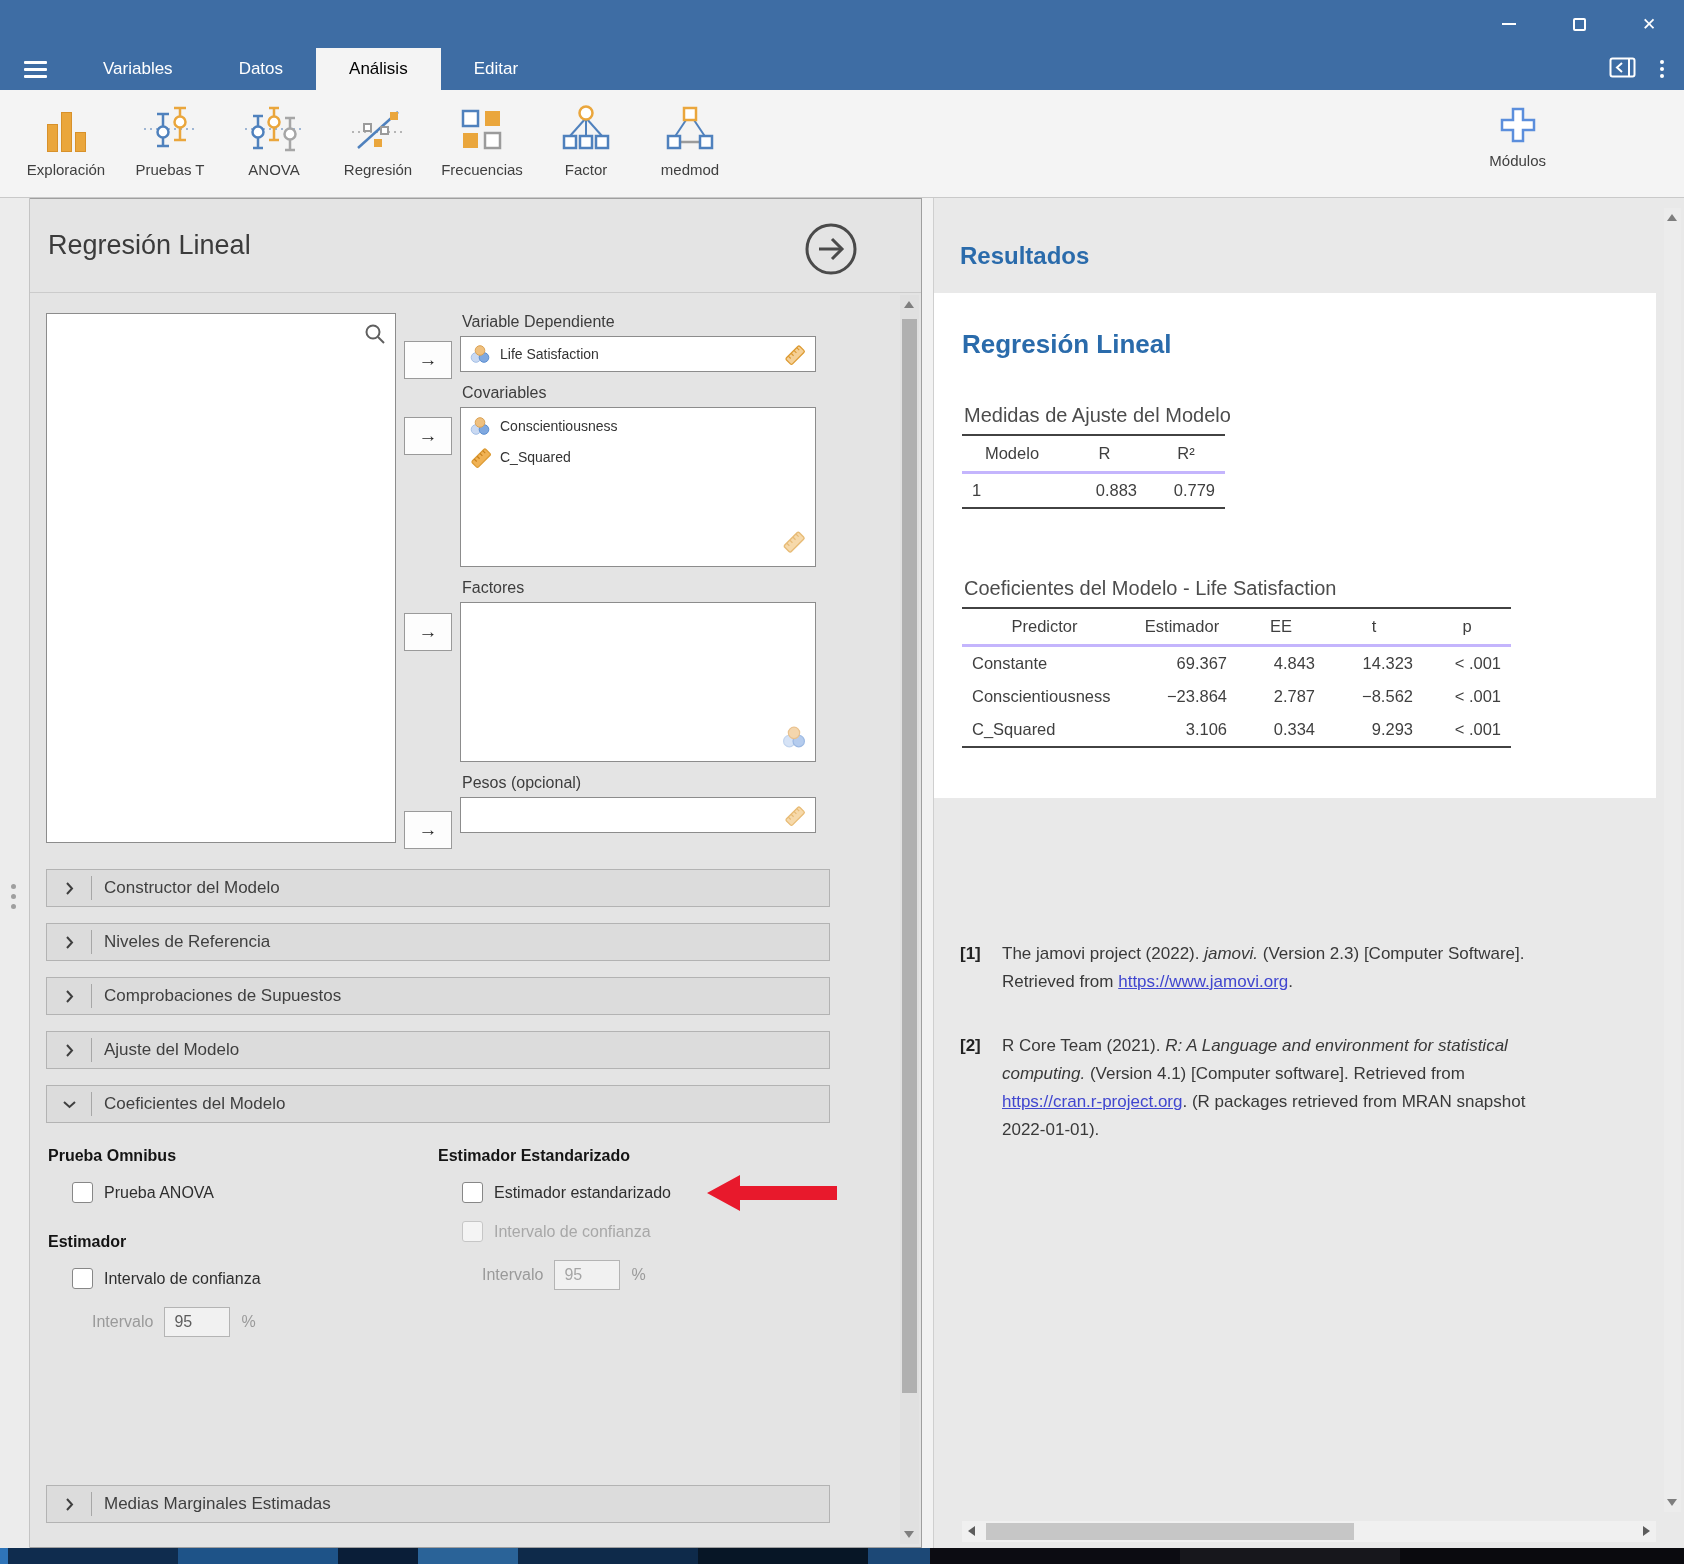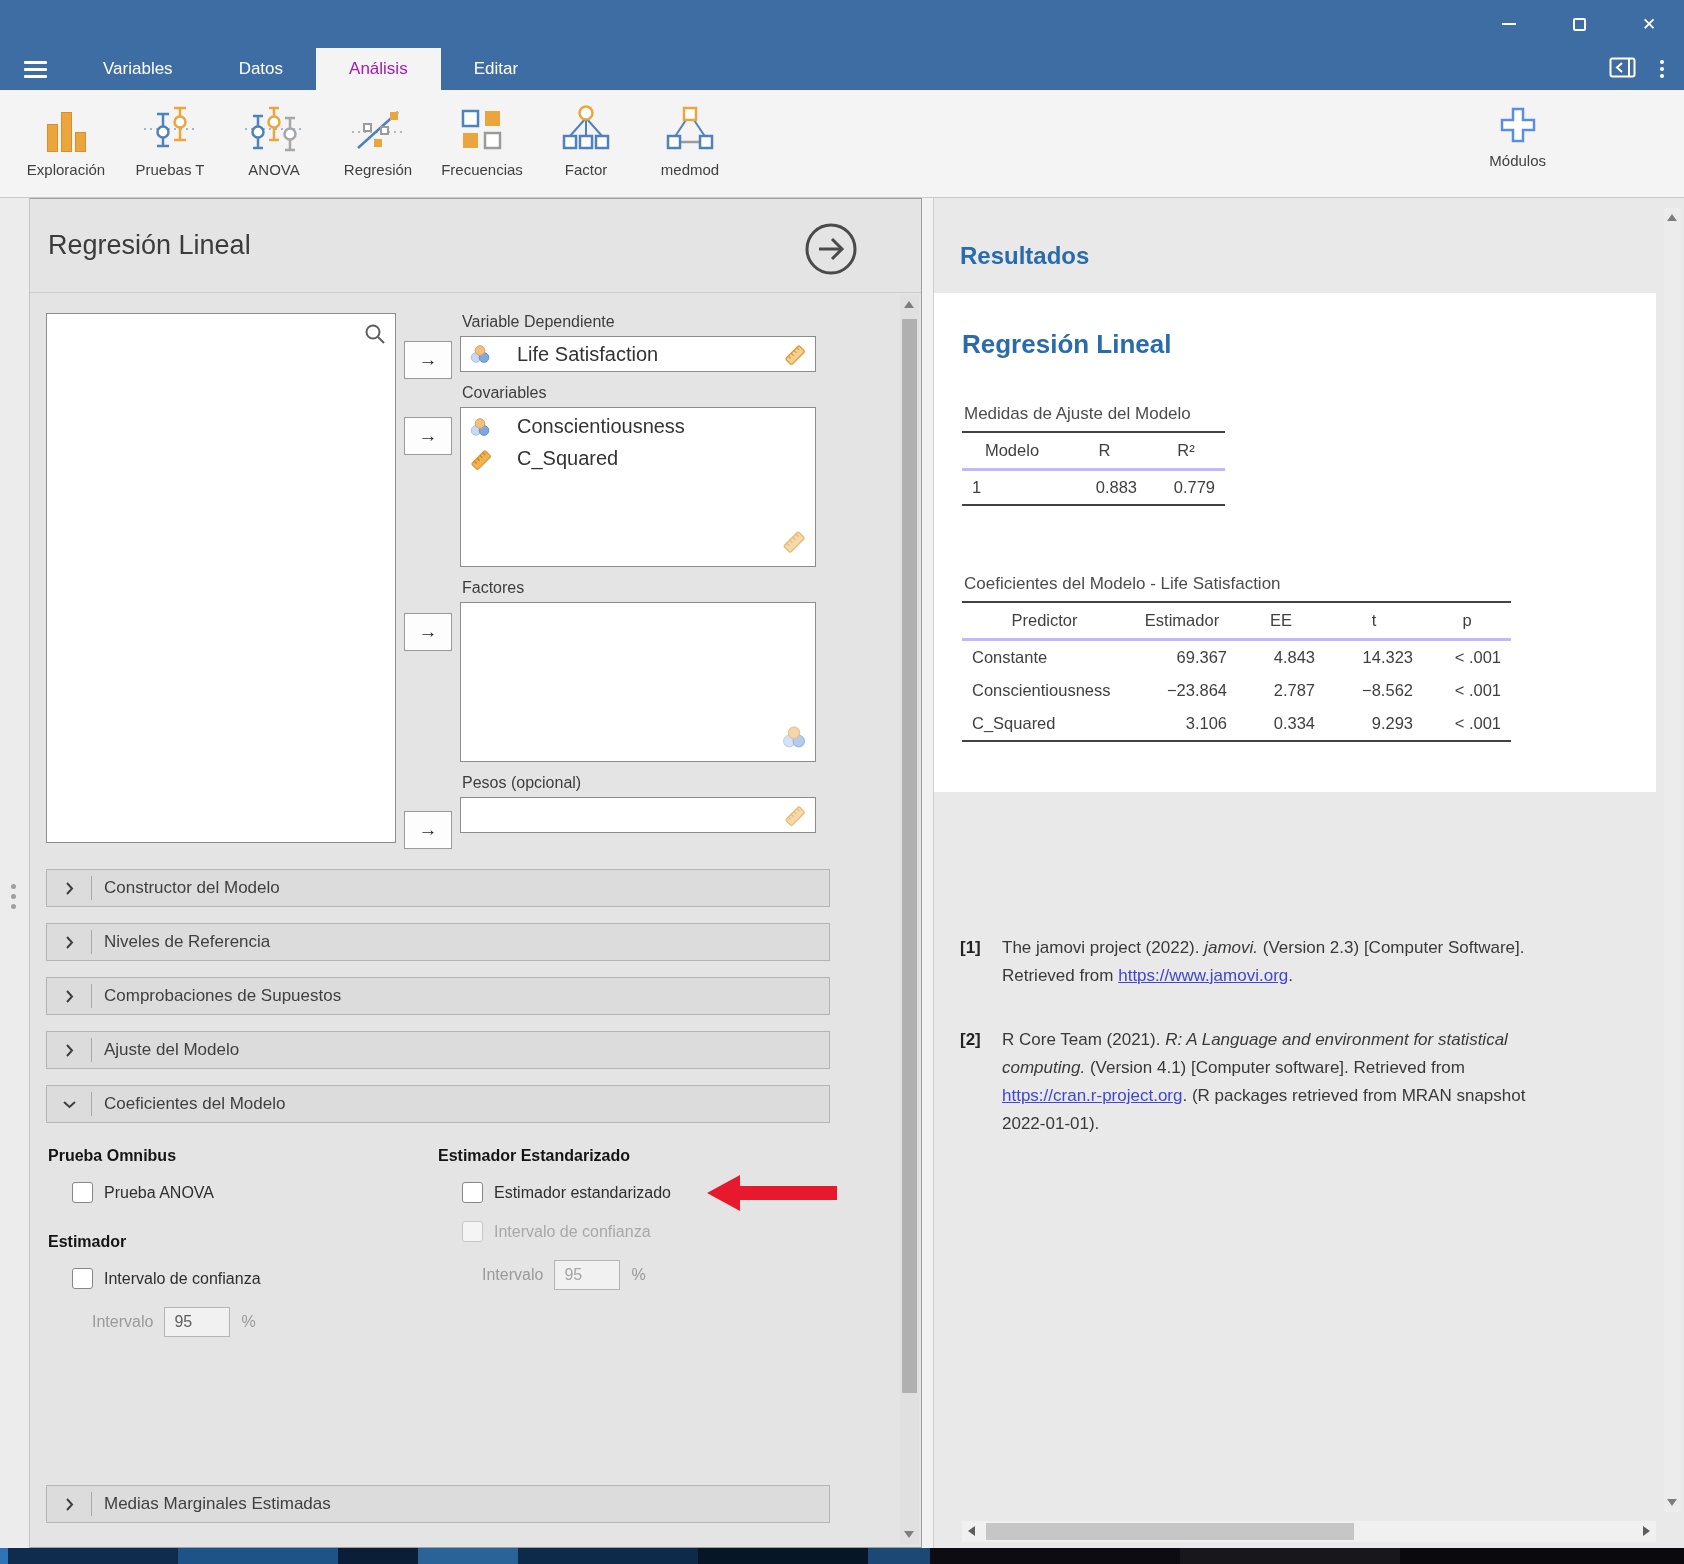--- a/index.html
+++ b/index.html
@@ -13,21 +13,21 @@
   .tb-btn { width:70px; height:100%; display:flex; align-items:center; justify-content:center; }
   .glyph-min { width:14px; height:2px; background:#fff; }
   .glyph-max { width:13px; height:13px; border:2px solid #fff; border-radius:2px; }
   .glyph-close { color:#fff; font-size:17px; }
 
   
   .tabbar { height:42px; background:#3e6da4; display:flex; align-items:stretch; }
   .hamburger { width:70px; display:flex; flex-direction:column; justify-content:center; align-items:center; gap:4px; }
   .hamburger i { display:block; width:23px; height:3px; background:#fff; border-radius:1px; }
   .tab { display:flex; align-items:center; padding:0 33px; color:#fff; font-size:17px; }
-  .tab.active { background:#f4f4f4; color:#a21caf; }
+  .tab.active { background:#f4f4f4; color:#000000; }
   .tab-right { margin-left:auto; display:flex; align-items:center; gap:24px; padding-right:20px; }
   .kebab { display:flex; flex-direction:column; gap:3px; }
   .kebab i { width:4px; height:4px; border-radius:50%; background:#fff; }
 
   
   .ribbon { height:108px; background:#f4f4f4; border-bottom:1px solid #c9c9c9; display:flex; padding:12px 0 0 14px; position:relative; }
   .rib-item { width:104px; display:flex; flex-direction:column; align-items:center; gap:9px; padding-top:2px; }
   .rib-label { font-size:15px; color:#3f3f3f; white-space:nowrap; }
   .rib-icon { height:48px; display:flex; align-items:flex-end; }
   .bars { display:flex; align-items:flex-end; gap:3px; height:44px; }
@@ -50,21 +50,21 @@
   .transfer { display:flex; }
   .src-box { width:350px; height:530px; background:#fff; border:1px solid #8c8c8c; position:relative; }
   .search-ic { position:absolute; top:8px; right:8px; }
   .mid-col { width:64px; position:relative; }
   .arrow-btn { position:absolute; left:8px; width:48px; height:38px; background:#fdfdfd; border:1px solid #9a9a9a; display:flex; align-items:center; justify-content:center; font-size:19px; color:#1f1f1f; cursor:pointer; }
   .tgt-col { width:356px; }
   .tgt-label { font-size:16px; color:#3d3d3d; margin:0 0 5px 2px; }
   .mt16 { margin-top:12px; }
   .field { background:#fff; border:1px solid #8c8c8c; height:36px; display:flex; align-items:center; padding:0 32px 0 8px; position:relative; }
   .listbox { background:#fff; border:1px solid #8c8c8c; height:160px; padding:7px 8px; position:relative; }
-  .var-item { display:flex; align-items:center; gap:26px; font-size:20px; color:#333; margin-bottom:9px; }
+  .var-item { display:flex; align-items:center; gap:9px; font-size:14px; color:#333; margin-bottom:9px; }
   .corner-icon { position:absolute; right:8px; bottom:7px; }
   .right-icon { position:absolute; right:8px; top:6px; }
 
   .bar { width:784px; height:38px; background:#dcdcdc; border:1px solid #b3b3b3; display:flex; align-items:center; margin-top:16px; cursor:pointer; }
   .bar.first { margin-top:26px; }
   .bar.medias { margin-top:148px; }
   .chev { width:44px; display:flex; justify-content:center; }
   .sep { width:1px; height:24px; background:#a7a7a7; }
   .bar-label { padding-left:12px; font-size:17px; color:#3f3f3f; }
 
@@ -86,21 +86,21 @@
   .tri-down { width:0; height:0; border-left:5px solid transparent; border-right:5px solid transparent; border-top:7px solid #7e7e7e; position:absolute; bottom:6px; left:4px; }
 
   .splitter { width:12px; background:#f2f2f2; border-right:1px solid #cfcfcf; }
 
   
   .results-panel { width:750px; background:#e9e9e9; position:relative; }
   .res-header { padding:44px 0 12px 26px; height:95px; }
   .res-title { color:#2a6bab; font-size:24px; font-weight:bold; }
   .white-block { background:#fff; width:722px; padding:36px 0 50px 28px; }
   .res-h2 { color:#2a6bab; font-size:26px; font-weight:bold; }
-  .tbl-cap { font-size:17px; color:#4c4c4c; margin:46px 0 7px 2px; }
+  .tbl-cap { font-size:20px; color:#4c4c4c; margin:46px 0 7px 2px; }
   .tbl-cap.firstcap { margin-top:44px; }
   table.jm { border-collapse:collapse; border-top:2px solid #424242; border-bottom:2px solid #424242; table-layout:fixed; }
   table.jm th { border-bottom:3px solid #c4b5fd; font-weight:normal; color:#3f3f3f; font-size:16.5px; padding:8px 10px; text-align:center; }
   table.jm td { color:#3f3f3f; font-size:16.5px; padding:7px 10px; text-align:right; }
   table.jm td:first-child { text-align:left; }
   .gap2 { height:22px; }
 
   .refs { padding-left:26px; margin-top:142px; }
   .ref-item { display:flex; margin-top:36px; font-size:17px; color:#393939; line-height:1.65; }
   .ref-marker { font-weight:bold; width:32px; flex:none; margin-right:10px; color:#222; }

